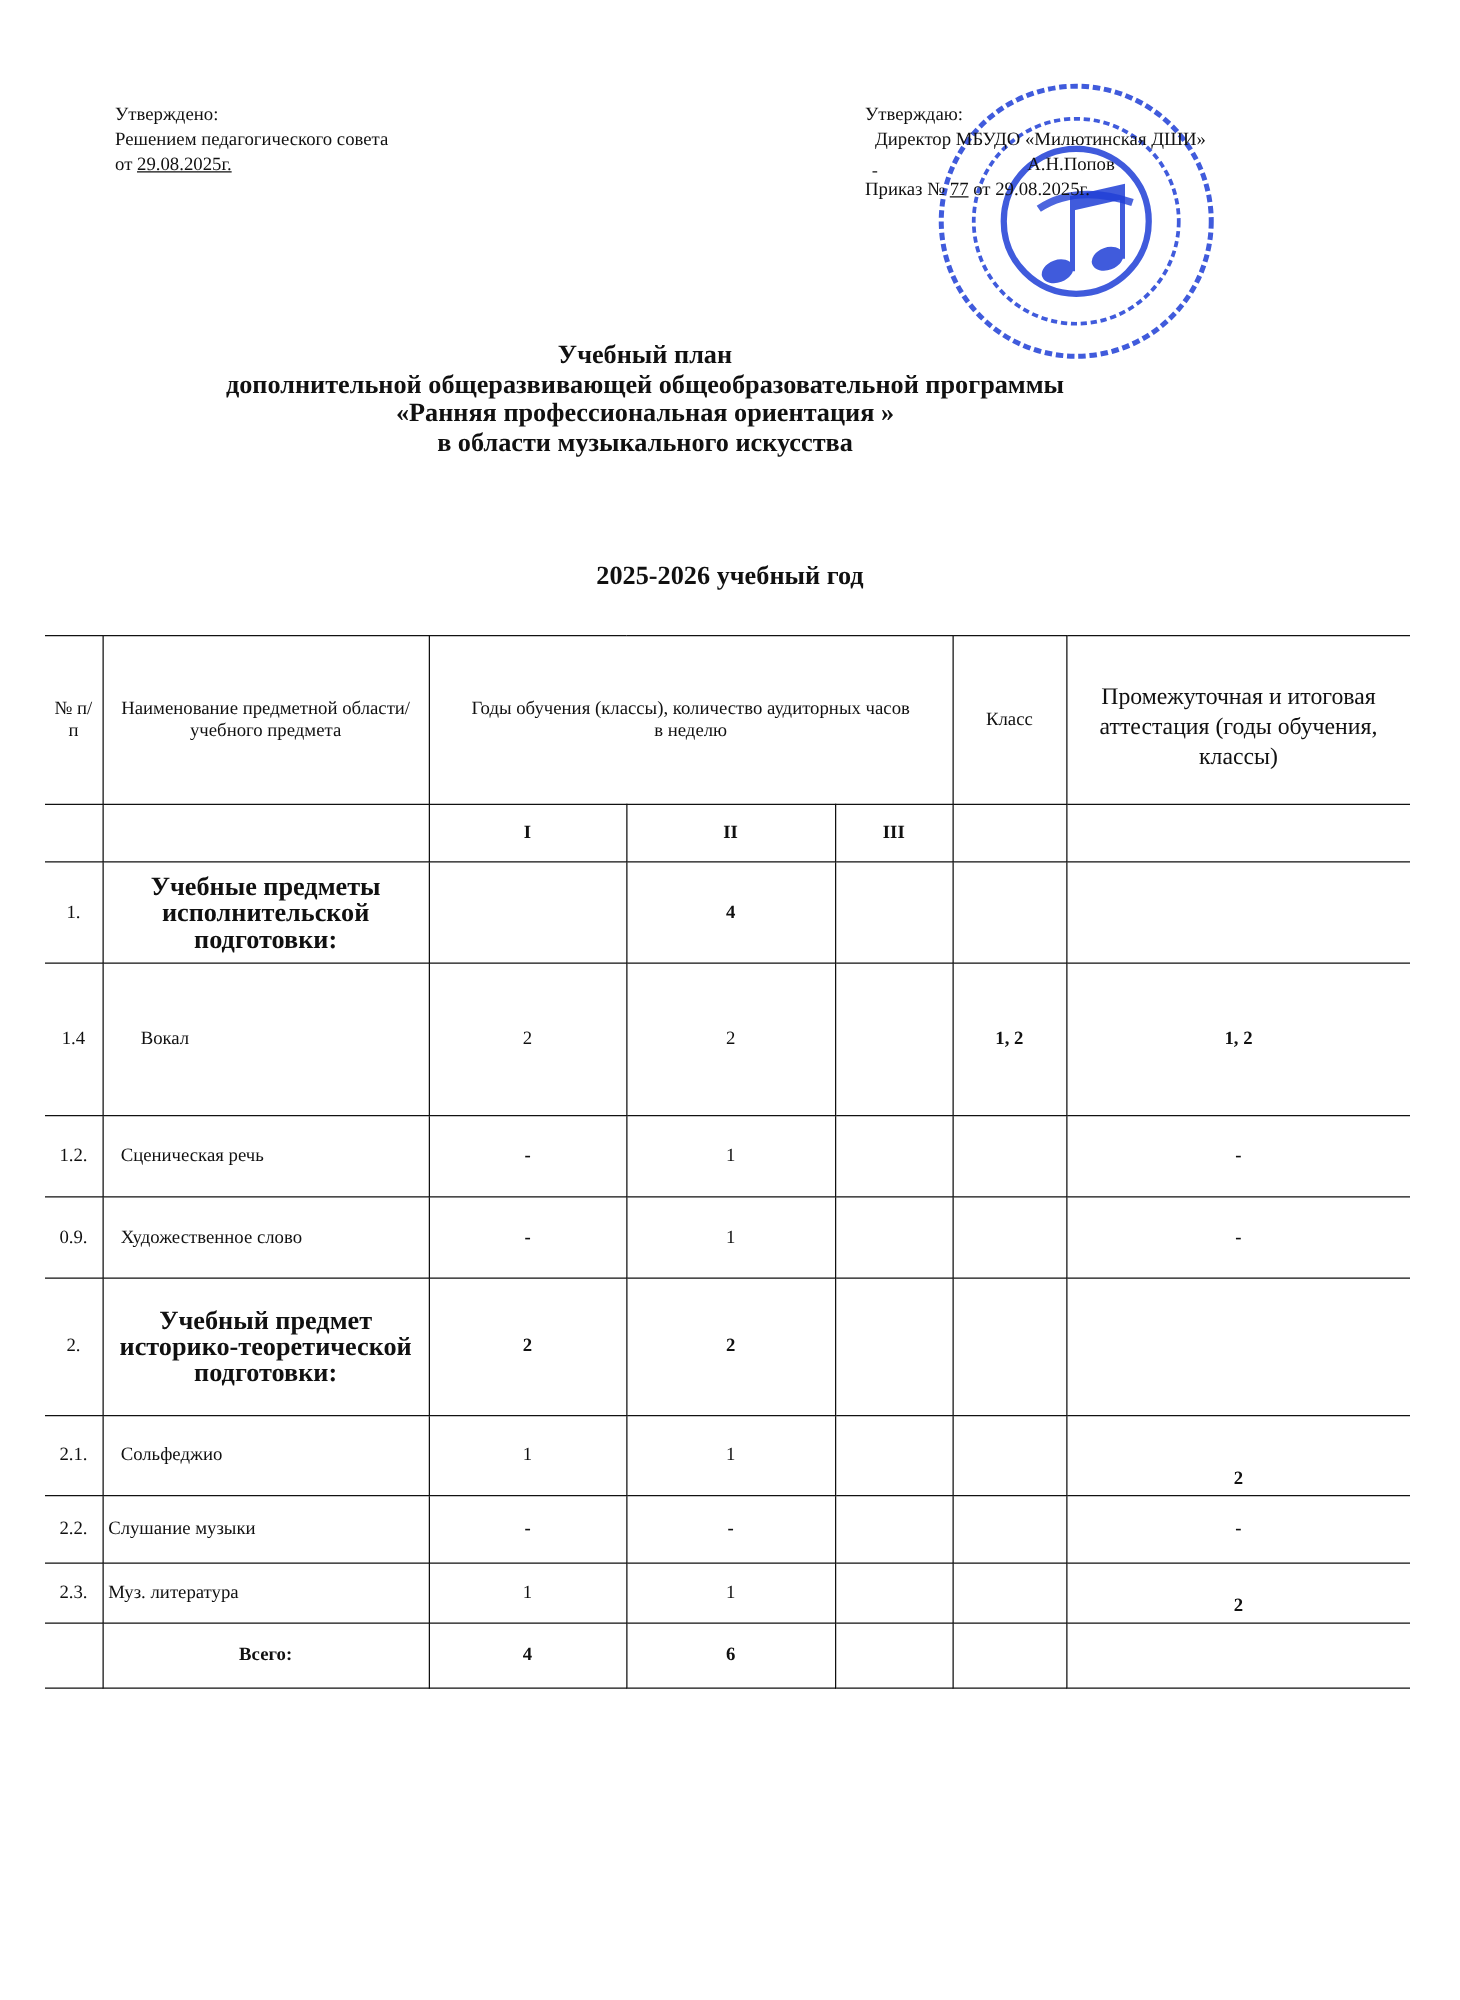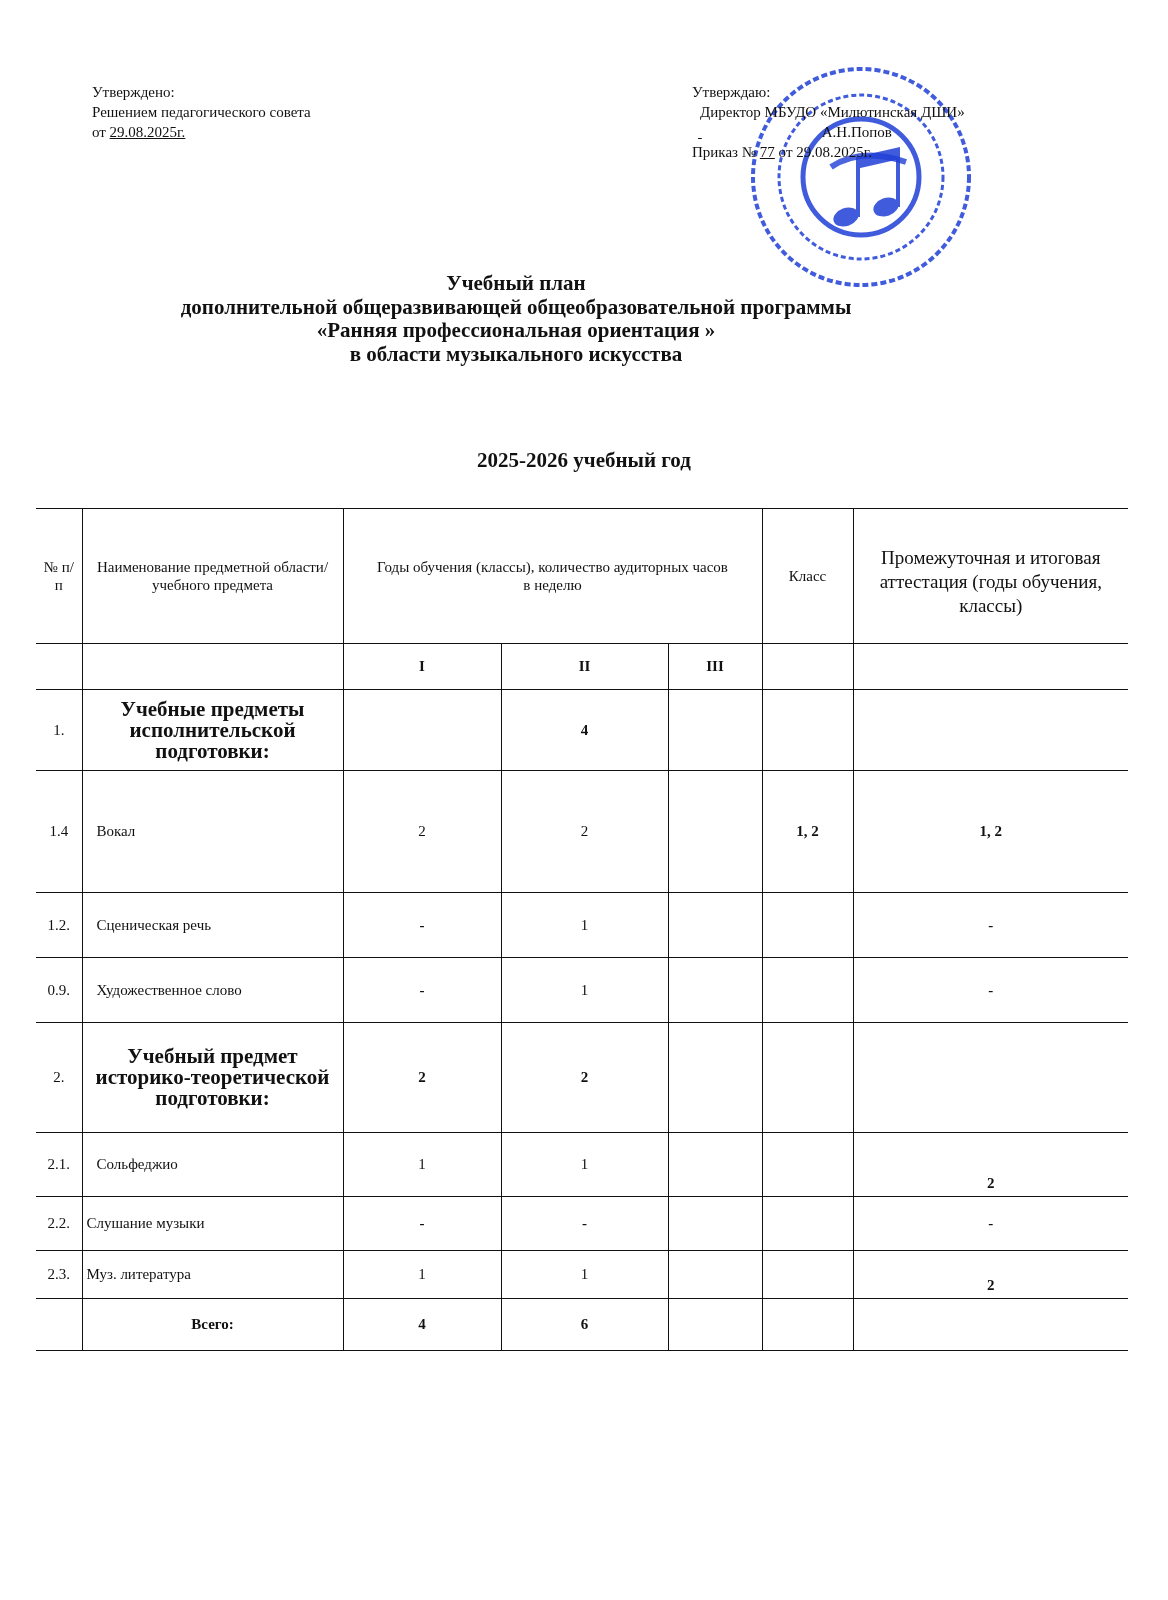--- a/index.html
+++ b/index.html
@@ -117,21 +117,21 @@
     <td>1.</td>
     <td class="group-name">Учебные предметы исполнительской подготовки:</td>
     <td class="bold"></td>
     <td class="bold">4</td>
     <td class="bold"></td>
     <td class="bold"></td>
     <td class="bold"></td>
   </tr>
   <tr style="height:122px;">
     <td>1.4</td>
-    <td class="left" style="padding-left:14px;">Вокал</td>
+    <td class="left" style="padding-left:30px;">Вокал</td>
     <td>2</td>
     <td>2</td>
     <td></td>
     <td class="bold">1, 2</td>
     <td class="bold">1, 2</td>
   </tr>
   <tr style="height:65px;">
     <td>1.2.</td>
     <td class="left" style="padding-left:14px;">Сценическая речь</td>
     <td class="bold">-</td>

